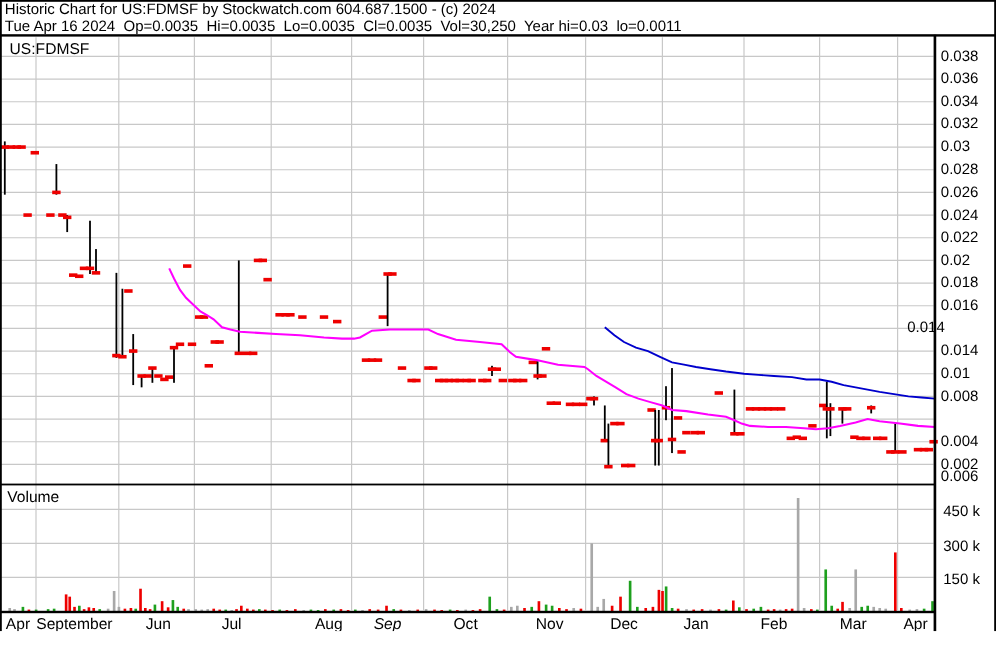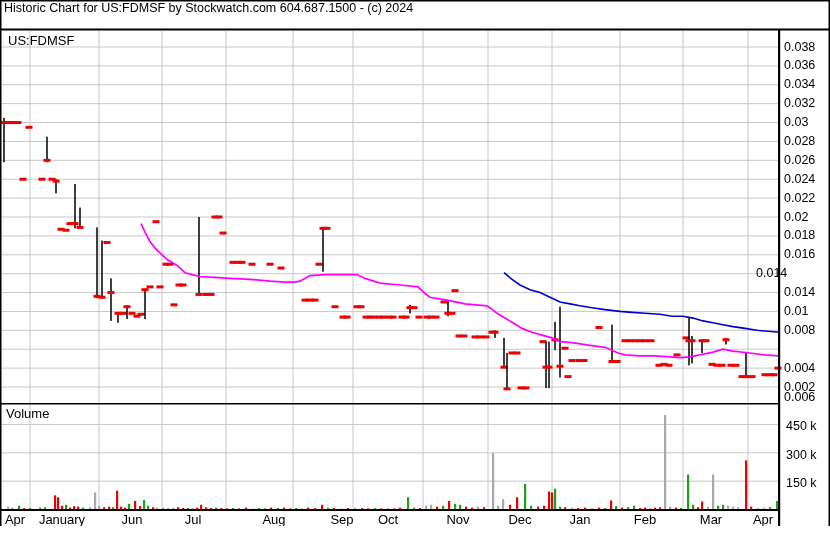--- a/index.html
+++ b/index.html
@@ -12,20 +12,21 @@
   .cornerlbl{position:absolute;font-size:13px;}
   .axlbl{position:absolute;font-size:12.5px;line-height:13px;}
   .mlbl{position:absolute;top:512px;font-size:13px;transform:translateX(-50%);}
   .ylbl{position:absolute;top:529px;font-size:13px;transform:translateX(-50%);}
 </style>
 </head>
 <body>
 
 <div id="stage">
   <div class="hdr" id="hdr1">Historic Chart for US:FDMSF by Stockwatch.com 604.687.1500 - (c) 2024</div>
+  <div class="hdr" id="hdr2">Tue Apr 16 2024  Op=0.0035  Hi=0.0035  Lo=0.0035  Cl=0.0035  Vol=30,250  Year hi=0.03  lo=0.0011</div>
 
   <svg id="overlay" width="830" height="543" viewBox="0 0 830 543">
       <line x1="1" y1="47.000159999999994" x2="778" y2="47.000159999999994" stroke="#c8c8c8" stroke-width="1"></line>
       <line x1="1" y1="65.88904000000002" x2="778" y2="65.88904000000002" stroke="#c8c8c8" stroke-width="1"></line>
       <line x1="1" y1="84.77792" x2="778" y2="84.77792" stroke="#c8c8c8" stroke-width="1"></line>
       <line x1="1" y1="103.66680000000002" x2="778" y2="103.66680000000002" stroke="#c8c8c8" stroke-width="1"></line>
       <line x1="1" y1="122.55568" x2="778" y2="122.55568" stroke="#c8c8c8" stroke-width="1"></line>
       <line x1="1" y1="141.44455999999997" x2="778" y2="141.44455999999997" stroke="#c8c8c8" stroke-width="1"></line>
       <line x1="1" y1="160.33344" x2="778" y2="160.33344" stroke="#c8c8c8" stroke-width="1"></line>
       <line x1="1" y1="179.22232" x2="778" y2="179.22232" stroke="#c8c8c8" stroke-width="1"></line>
@@ -385,25 +386,25 @@
       <span class="axlbl" style="left: 784px; top: 361.6px;">0.004</span>
       <span class="axlbl" style="left: 784px; top: 380.5px;">0.002</span>
     </div>
   <div id="volume-axis">
       <span class="axlbl" style="left: 786px; top: 420.4px;">450 k</span>
       <span class="axlbl" style="left: 786px; top: 448.8px;">300 k</span>
       <span class="axlbl" style="left: 786px; top: 477.1px;">150 k</span>
     </div>
   <div id="month-axis">
       <span class="mlbl" style="left: 15px;">Apr</span>
-      <span class="mlbl" style="left: 62px;">January</span>
+      <span class="mlbl" style="left: 62px;">September</span>
       <span class="mlbl" style="left: 132px;">Jun</span>
       <span class="mlbl" style="left: 193px;">Jul</span>
       <span class="mlbl" style="left: 274px;">Aug</span>
-      <span class="mlbl" style="left: 342px;">Sep</span>
+      <span class="mlbl" style="left: 323px; font-style: italic;">Sep</span>
       <span class="mlbl" style="left: 388px;">Oct</span>
       <span class="mlbl" style="left: 458px;">Nov</span>
       <span class="mlbl" style="left: 520px;">Dec</span>
       <span class="mlbl" style="left: 580px;">Jan</span>
       <span class="mlbl" style="left: 645px;">Feb</span>
       <span class="mlbl" style="left: 711px;">Mar</span>
       <span class="mlbl" style="left: 763px;">Apr</span>
     </div>
   <div id="year-axis">
       <span class="ylbl" style="left: 277px;">2023</span>

